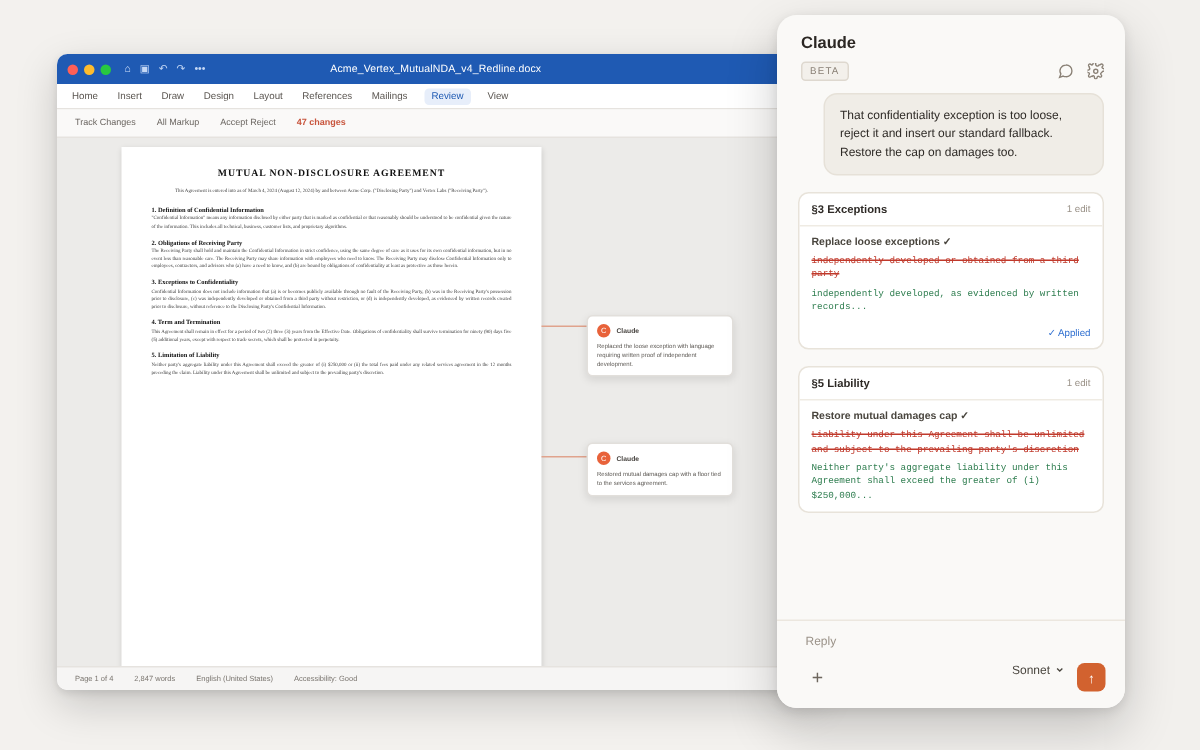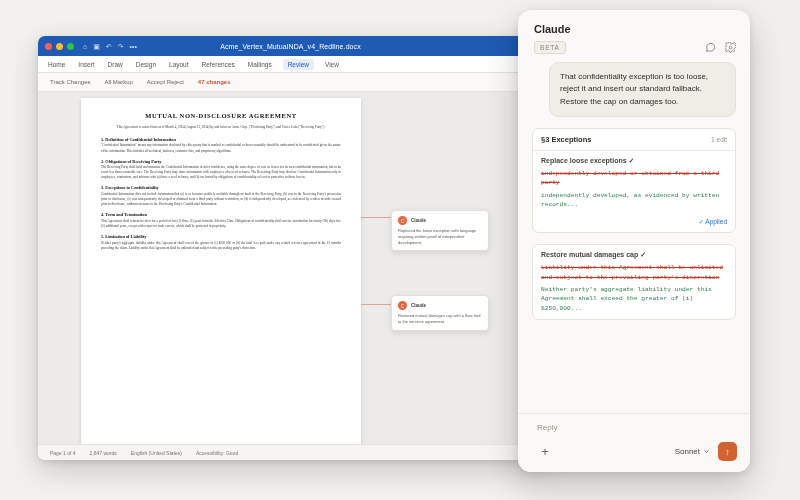--- a/index.html
+++ b/index.html
@@ -220,21 +220,21 @@
     background: #faf9f7;
     padding: 9px 13px 11px 19px;
   }
   .cmp-placeholder { font-size: 8px; color: #9a9288; margin-bottom: 10px; }
   .cmp-row { display: flex; align-items: center; justify-content: space-between; }
   .plus {
     width: 16px; height: 16px;
     display: flex; align-items: center; justify-content: center;
     color: #6e675e; font-size: 13px; line-height: 1;
   }
-  .cmp-right { display: flex; align-items: center; gap: 8px; }
+  .cmp-right { display: flex; align-items: flex-start; gap: 8px; }
   .model {
     font-size: 8px; color: #4a463f;
     display: flex; align-items: center; gap: 3px;
   }
   .send {
     width: 19px; height: 19px; border-radius: 5px;
     background: #d2622f;
     display: flex; align-items: center; justify-content: center;
     color: #fff; font-size: 9px;
   }
@@ -372,20 +372,24 @@
         <div class="ec-diff">
           <span class="d-del">independently developed or obtained from a third party</span>
           <span class="d-ins">independently developed, as evidenced by written records...</span>
         </div>
         <div class="ec-foot">
           <span class="applied">✓ Applied</span>
         </div>
       </div>
 
       <div class="edit-card">
+        <div class="ec-head">
+          <span class="ec-title">§5 Liability</span>
+          <span class="ec-count">1 edit</span>
+        </div>
         <div class="ec-sub">Restore mutual damages cap ✓</div>
         <div class="ec-diff">
           <span class="d-del">Liability under this Agreement shall be unlimited and subject to the prevailing party's discretion</span>
           <span class="d-ins">Neither party's aggregate liability under this Agreement shall exceed the greater of (i) $250,000...</span>
         </div>
       </div>
 
     </div>
 
     <div class="composer">

